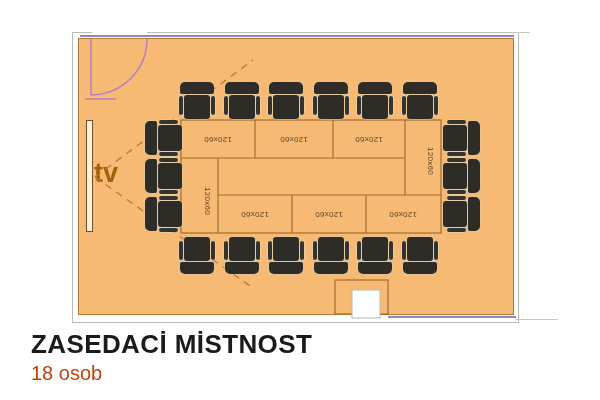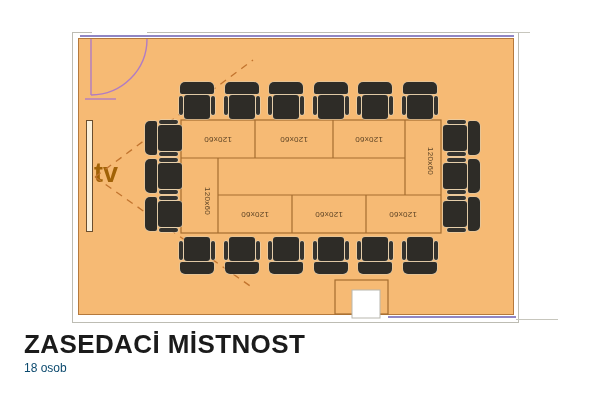--- a/index.html
+++ b/index.html
@@ -33,23 +33,23 @@
                border-radius:3px;box-shadow:0 0 0 0.5px #d8cdb6;}
   .chair .arm-l,.chair .arm-r{position:absolute;top:14px;width:4px;height:19px;background:#35332e;
                border-radius:2px;box-shadow:0 0 0 0.5px #e4d9c2;}
   .chair .arm-l{left:0;} .chair .arm-r{right:0;}
 
   
   .mod-label{position:absolute;font-size:8px;color:#5f4526;letter-spacing:0.3px;
              white-space:nowrap;transform:translate(-50%,-50%) rotate(var(--r));}
 
   
-  .caption{left:24px;top:330px;}
+  .caption{left:31px;top:330px;}
   .caption h1{margin:0;font-size:26px;font-weight:700;letter-spacing:0.4px;color:#1b1b1b;line-height:1.1;}
-  .caption p{margin:3px 0 0 0;font-size:12px;font-weight:400;color:#0c4a6e;line-height:1.1;}
+  .caption p{margin:3px 0 0 0;font-size:20px;font-weight:400;color:#c2410c;line-height:1.1;}
 </style>
 <style>.door-stroke{stroke:#b07cc4;stroke-width:1.4px;}
    .dash-stroke{stroke:#c2742e;stroke-width:1.3px;stroke-dasharray:7 6;}
    .table-stroke{stroke:#a56d2f;stroke-width:1.2px;fill:none;}</style></head>
 <body>
 
 <div class="canvas">
 
   <div class="abs outer-gray"></div>
   <div class="abs room"></div>

